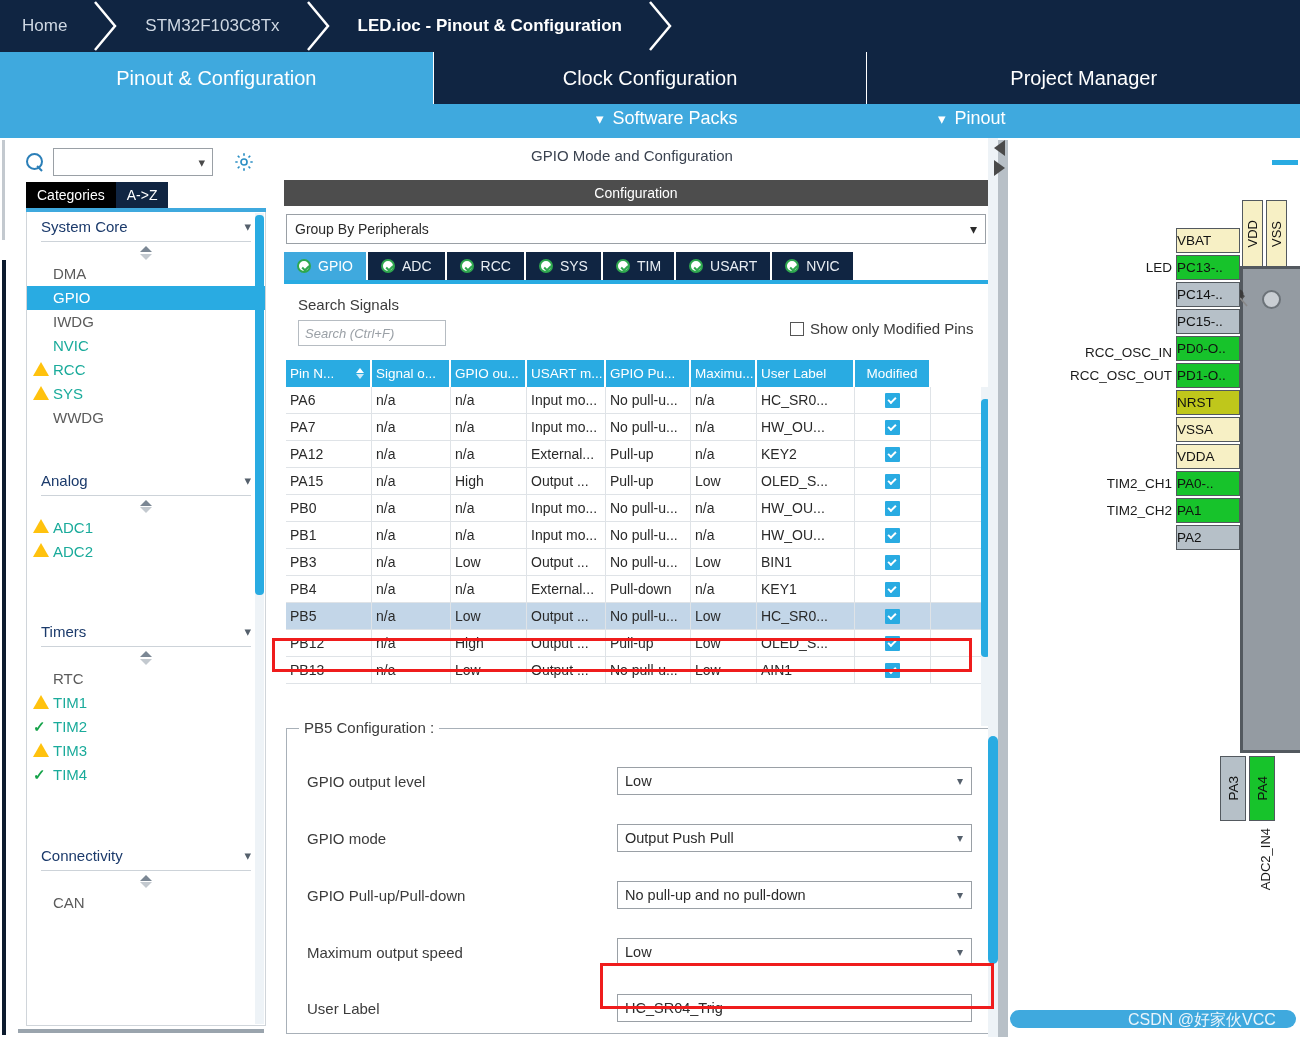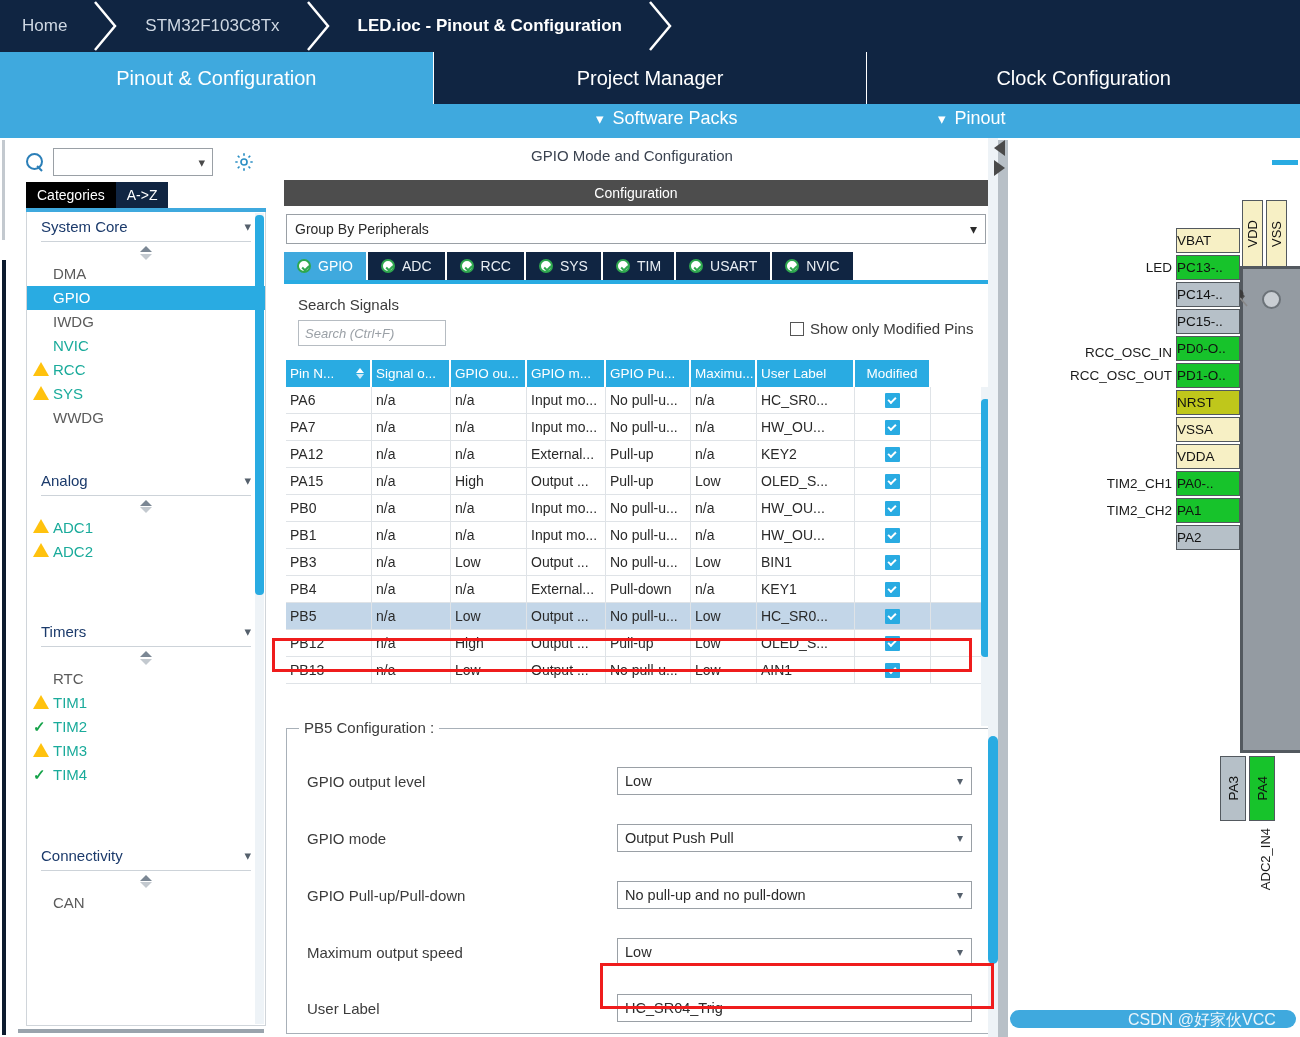--- a/index.html
+++ b/index.html
@@ -334,24 +334,24 @@
           <path d="M2 2 L22 26 L2 50" fill="none" stroke="#ffffff" stroke-width="2.5"></path>
         </svg>
     </div>
   </div>
 
   <div class="maintabs">
     <div class="maintab active">
       <span>Pinout &amp; Configuration</span>
     </div>
     <div class="maintab">
+      <span>Clock Configuration</span>
+    </div>
+    <div class="maintab">
       <span>Project Manager</span>
-    </div>
-    <div class="maintab">
-      <span>Clock Configuration</span>
     </div>
   </div>
 
   <div class="subbar">
     <div class="submenu sp">
       <span class="chev">▾</span>
       <span>Software Packs</span>
     </div>
     <div class="submenu pn">
       <span class="chev">▾</span>
@@ -580,21 +580,21 @@
               <span class="d"></span>
             </span>
         </div>
         <div class="tc c1">
             <span>Signal o...</span>
           </div>
         <div class="tc c2">
             <span>GPIO ou...</span>
           </div>
         <div class="tc c3">
-            <span>GPIO m...</span>
+            <span>USART m...</span>
           </div>
         <div class="tc c4">
             <span>GPIO Pu...</span>
           </div>
         <div class="tc c5">
             <span>Maximu...</span>
           </div>
         <div class="tc c6">
             <span>User Label</span>
           </div>

